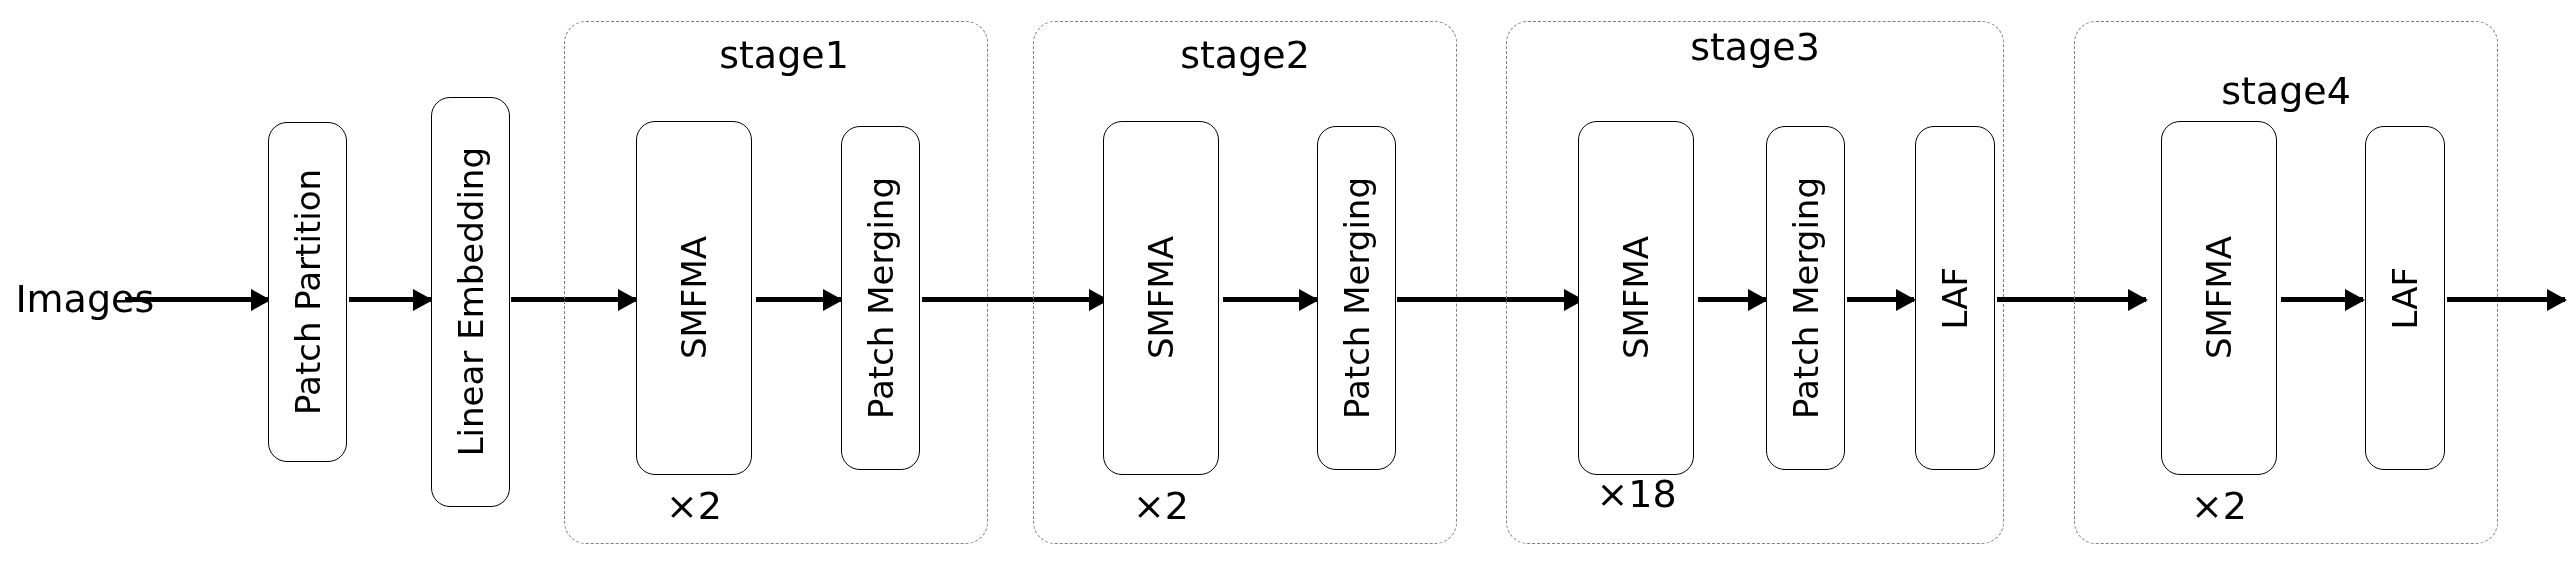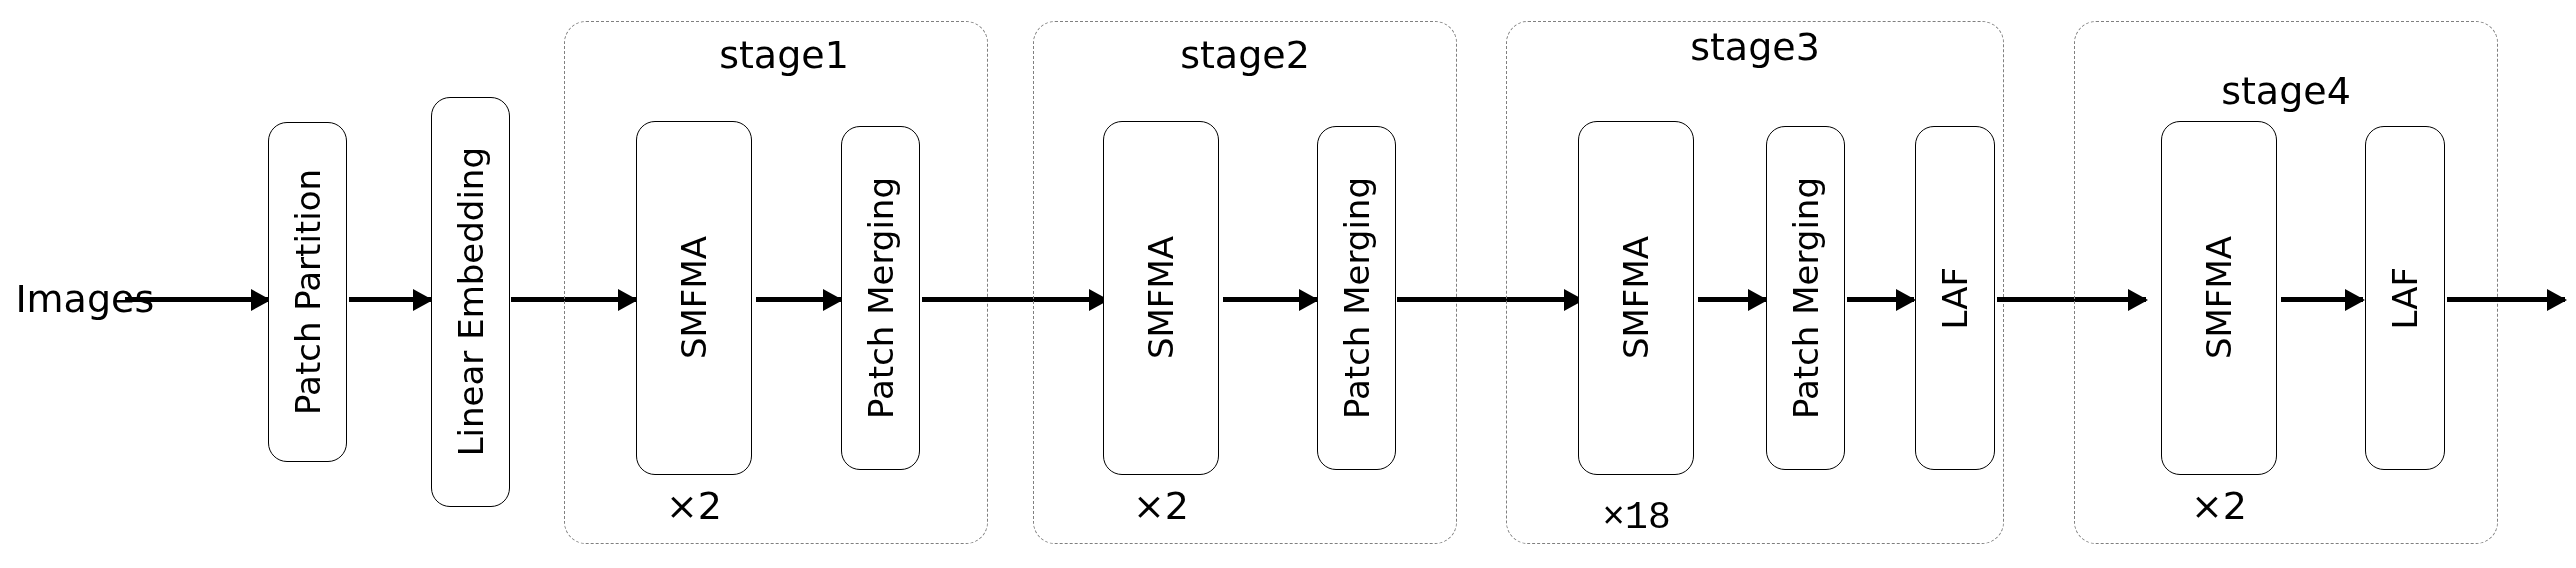--- a/index.html
+++ b/index.html
@@ -136,21 +136,21 @@
   </div>
 
   <div class="arrow" style="left:1397px; top:297px; width:185px;"></div>
 
   <div class="stage-box" style="left:1506px; top:20.5px; width:498px; height:523px;"></div>
   <div class="stage-title" style="left:1506px; top:28px; width:498px;text-align:center;">stage3</div>
 
   <div class="module" style="left:1578px; top:121px; width:116px; height:354px;">
     <span class="vtext">SMFMA</span>
   </div>
-  <div class="repeat-label" style="left:1570px; top:499px; width:133px;font-family:Liberation Mono, monospace;">×18</div>
+  <div class="repeat-label" style="left:1570px; top:475px; width:133px;">×18</div>
 
   <div class="arrow" style="left:1698px; top:297px; width:68px;"></div>
 
   <div class="module" style="left:1766px; top:126px; width:79px; height:344px;">
     <span class="vtext">Patch Merging</span>
   </div>
 
   <div class="arrow" style="left:1847px; top:297px; width:67px;"></div>
 
   <div class="module" style="left:1915px; top:126px; width:80px; height:344px;">

